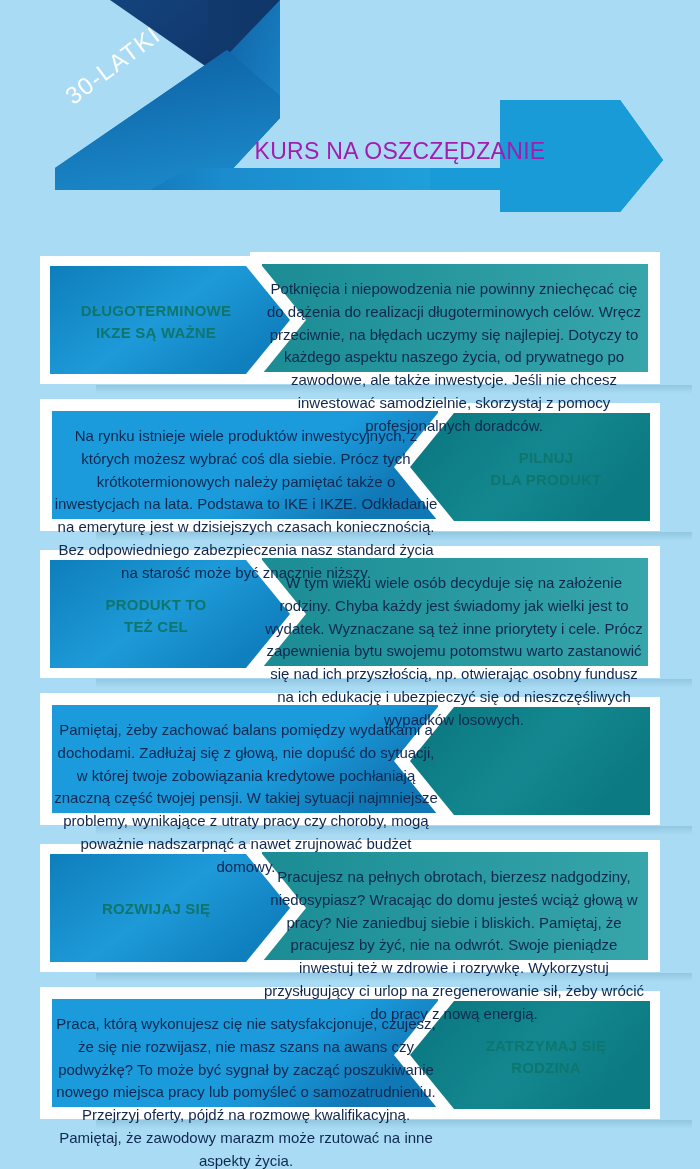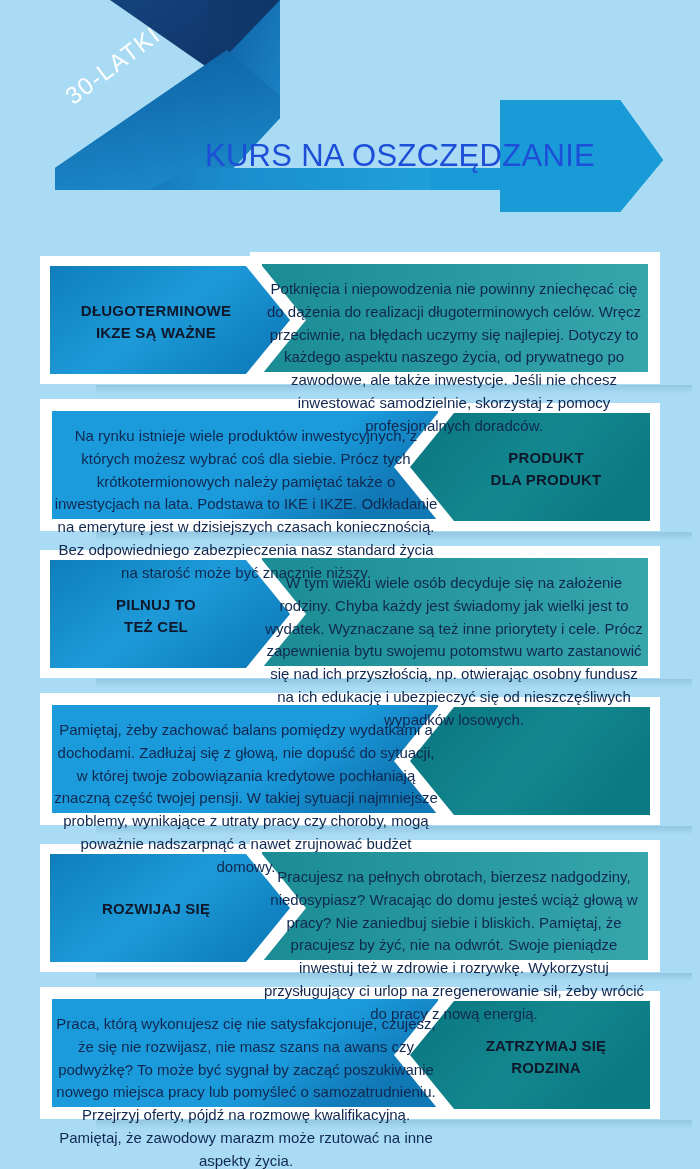--- a/index.html
+++ b/index.html
@@ -28,22 +28,22 @@
   }
   .banner svg {
     display: block;
   }
   .banner-title {
     position: absolute;
     left: 180px;
     top: 138px;
     width: 440px;
     text-align: center;
-    color: #1d4ed8;
-    font-size: 31px;
+    color: #a21caf;
+    font-size: 23px;
     font-weight: normal;
     letter-spacing: 0.3px;
     white-space: nowrap;
   }
   .ribbon-tag {
     position: absolute;
     left: 60px;
     top: 88px;
     color: #ffffff;
     font-size: 24px;
@@ -67,21 +67,21 @@
     margin: 0 auto 10px auto;
     height: 137px;
   }
   .row-svg {
     position: absolute;
     left: 0;
     top: 0;
   }
   .label-text {
     position: absolute;
-    color: #0f172a;
+    color: #0f766e;
     font-size: 15px;
     font-weight: bold;
     line-height: 1.45;
     letter-spacing: 0.2px;
     text-align: center;
     z-index: 5;
   }
   .body-text {
     position: absolute;
     color: #10284f;
@@ -230,21 +230,21 @@
             <stop offset="60%" stop-color="#13878f"></stop>
             <stop offset="100%" stop-color="#0c7a83"></stop>
           </linearGradient>
         </defs>
         <rect x="0" y="0" width="420" height="132" fill="#ffffff"></rect>
         <rect x="12" y="12" width="386" height="108" fill="url(#bodyBlue2)"></rect>
         <polygon points="620,4 406,4 354,68 406,132 620,132" fill="#ffffff"></polygon>
         <polygon points="610,14 414,14 370,68 414,122 610,122" fill="url(#labTeal2)"></polygon>
       </svg>
       <div class="label-text">
-        <div>PRODUKT</div>
+        <div>PILNUJ</div>
         <div>DLA PRODUKT</div>
       </div>
       <div class="body-text">Na rynku istnieje wiele produktów inwestycyjnych, z których możesz wybrać coś dla siebie. Prócz tych krótkotermionowych należy pamiętać także o inwestycjach na lata. Podstawa to IKE i IKZE. Odkładanie na emeryturę jest w dzisiejszych czasach koniecznością. Bez odpowiedniego zabezpieczenia nasz standard życia na starość może być znacznie niższy.</div>
     </div>
 
     <div class="row fwd">
       <div class="shadow-strip"></div>
       <svg class="row-svg" width="620" height="140" viewBox="0 0 620 140">
         <defs>
           <linearGradient id="bodyTeal3" x1="0" y1="0" x2="1" y2="0">
@@ -256,21 +256,21 @@
             <stop offset="55%" stop-color="#1e9ad8"></stop>
             <stop offset="100%" stop-color="#0f7fbe"></stop>
           </linearGradient>
         </defs>
         <rect x="210" y="0" width="410" height="132" fill="#ffffff"></rect>
         <rect x="222" y="12" width="386" height="108" fill="url(#bodyTeal3)"></rect>
         <polygon points="0,4 214,4 266,68 214,132 0,132" fill="#ffffff"></polygon>
         <polygon points="10,14 206,14 250,68 206,122 10,122" fill="url(#labBlue3)"></polygon>
       </svg>
       <div class="label-text">
-        <div>PILNUJ TO</div>
+        <div>PRODUKT TO</div>
         <div>TEŻ CEL</div>
       </div>
       <div class="body-text">W tym wieku wiele osób decyduje się na założenie rodziny. Chyba każdy jest świadomy jak wielki jest to wydatek. Wyznaczane są też inne priorytety i cele. Prócz zapewnienia bytu swojemu potomstwu warto zastanowić się nad ich przyszłością, np. otwierając osobny fundusz na ich edukację i ubezpieczyć się od nieszczęśliwych wypadków losowych.</div>
     </div>
 
     <div class="row rev">
       <div class="shadow-strip"></div>
       <svg class="row-svg" width="620" height="140" viewBox="0 0 620 140">
         <defs>
           <linearGradient id="bodyBlue4" x1="0" y1="0" x2="1" y2="0.4">

